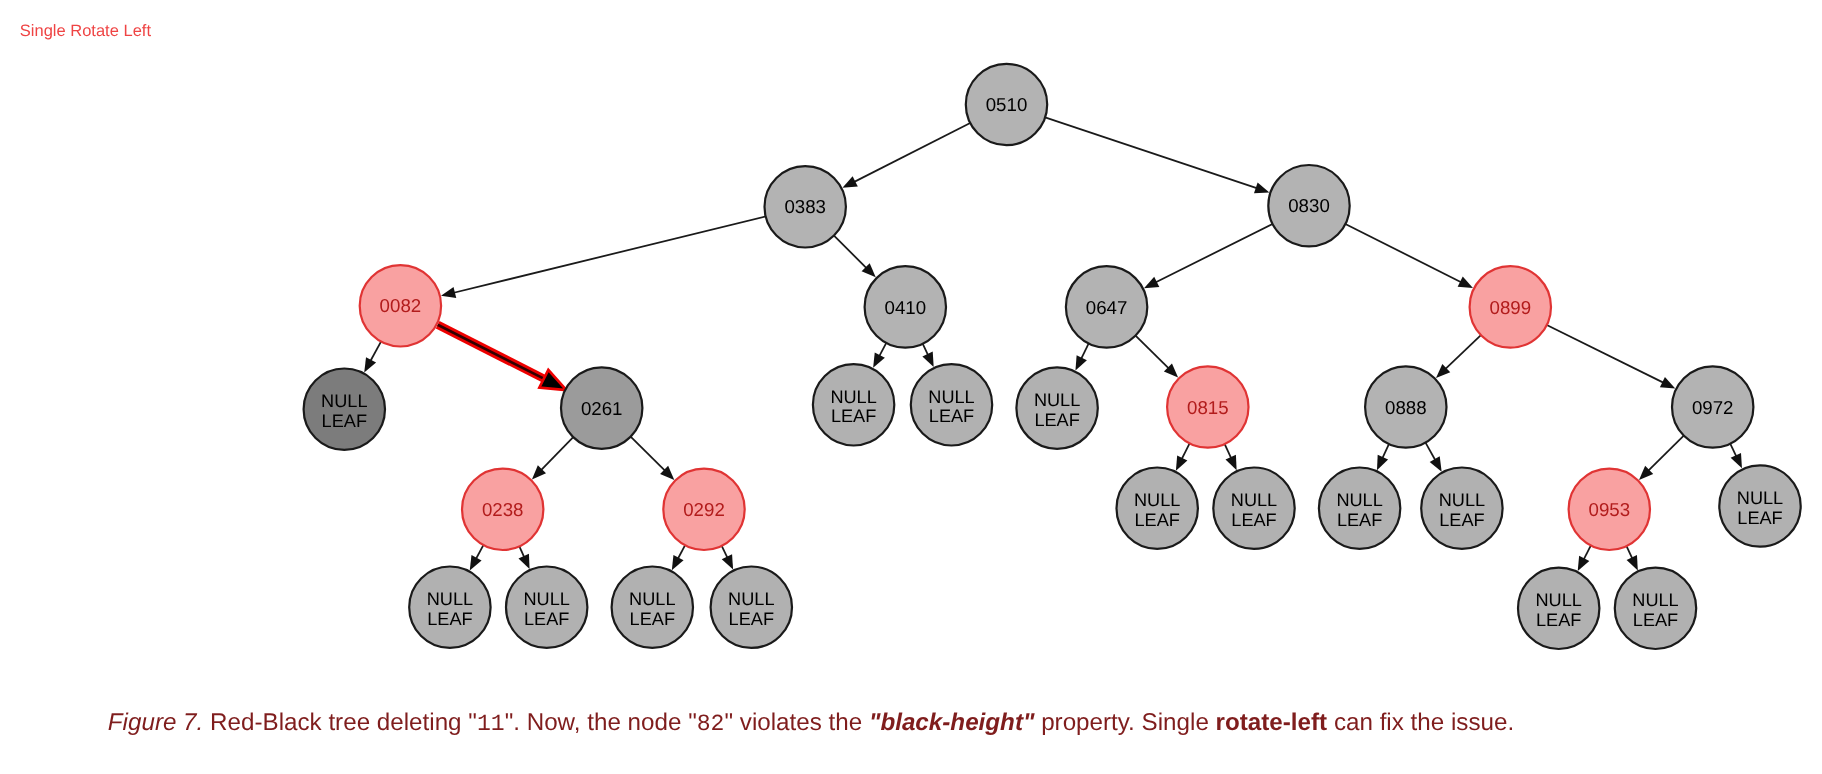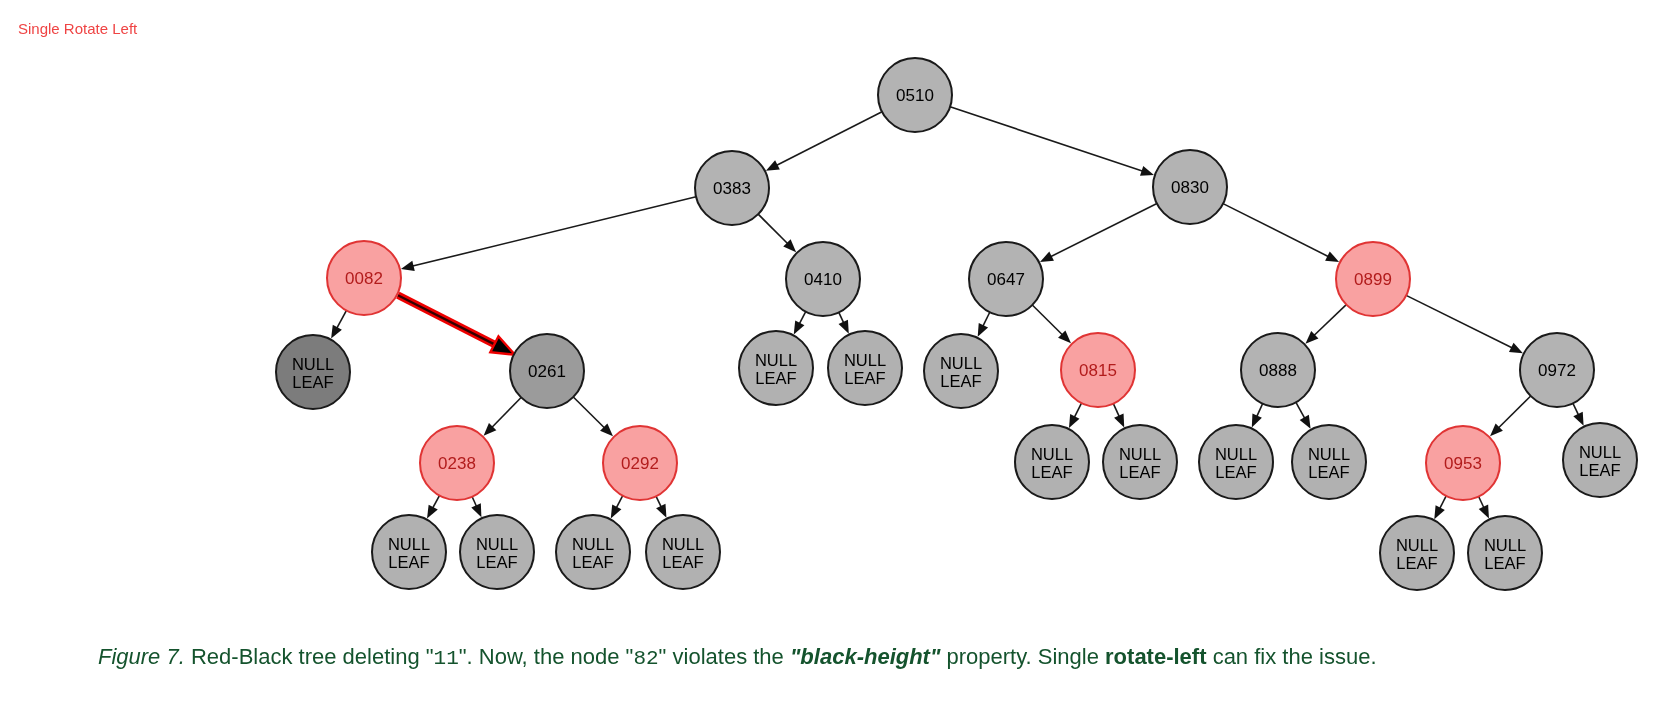--- a/index.html
+++ b/index.html
@@ -9,21 +9,21 @@
   }
   .page-title{
     position:absolute;left:18px;top:20px;
     font-size:15px;color:#ef4444;
   }
   .tree-wrap{
     position:absolute;left:0;top:0;width:1656px;height:620px;
   }
   .caption{
     position:absolute;left:98px;top:643px;width:1460px;
-    font-size:22px;color:#14532d;line-height:28px;
+    font-size:22px;color:#7f1d1d;line-height:28px;
   }
   .caption .seg-normal{font-style:normal;font-weight:400;}
   .caption .seg-italic{font-style:italic;}
   .caption .seg-bold{font-weight:700;}
   .caption .seg-bold-italic{font-weight:700;font-style:italic;}
   .caption .seg-mono{font-family:"Liberation Mono","DejaVu Sans Mono",monospace;font-size:21px;}
   svg text{font-family:"Liberation Sans", sans-serif;}
 </style>
 </head>
 <body>

